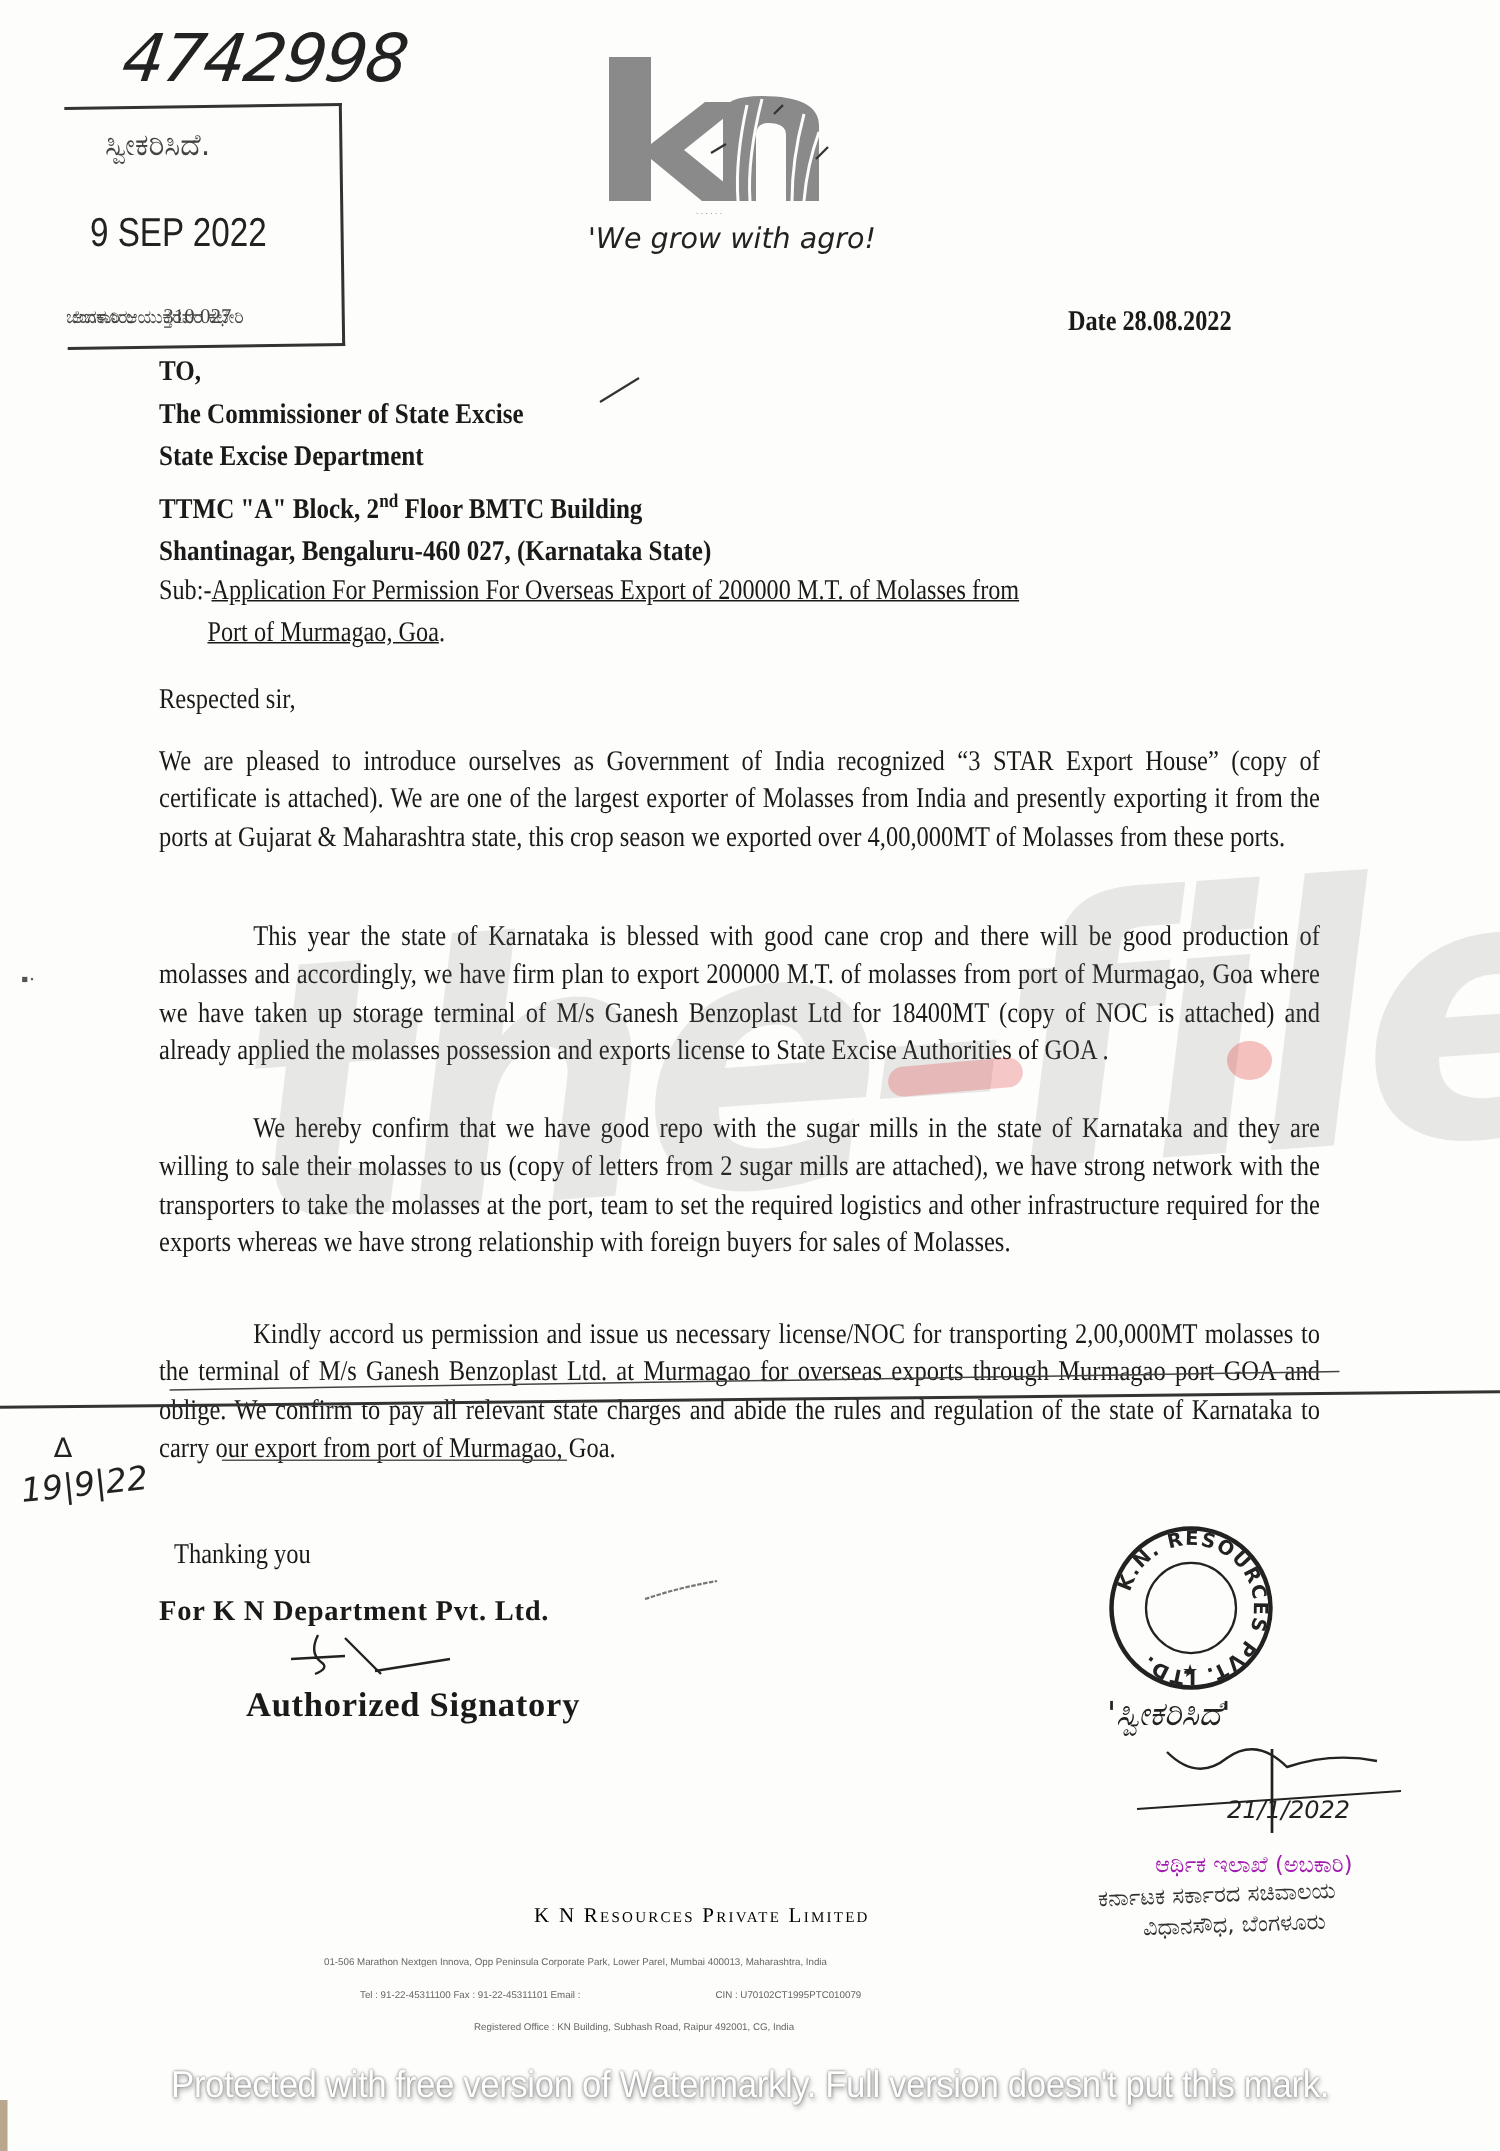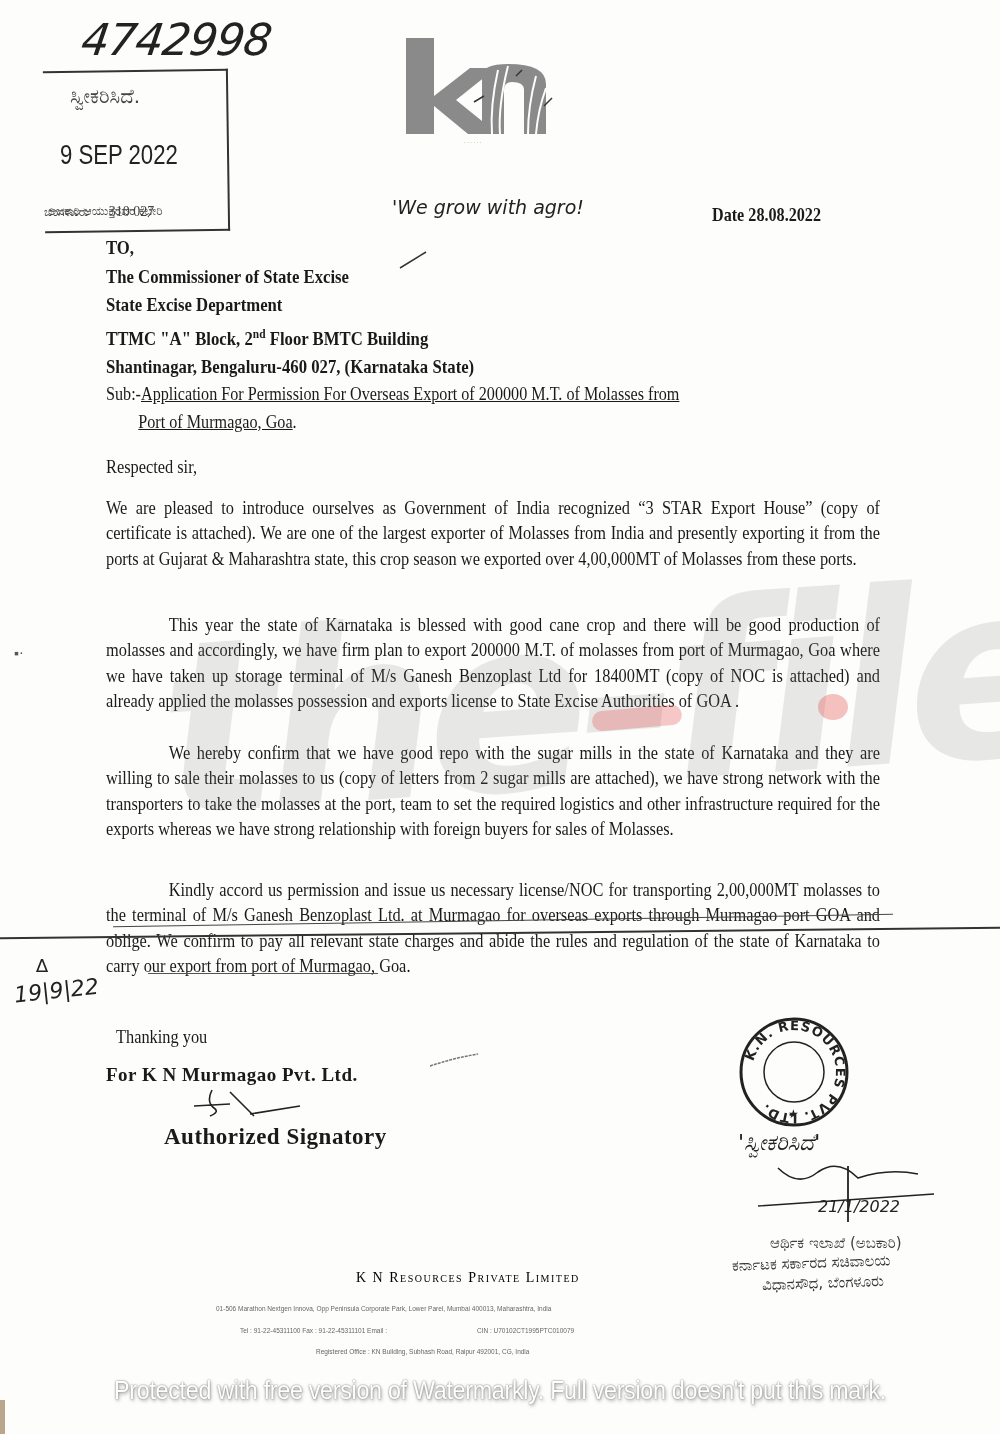--- a/index.html
+++ b/index.html
@@ -25,21 +25,21 @@
       transform: rotate(-0.8deg);
     }
     .stamp-top { left: 70px; top: 84px; font-size: 20px; font-family: "DejaVu Sans", sans-serif; color: #444; }
     .stamp-date { left: 60px; top: 140px; font-size: 27px; font-family: "Liberation Sans Narrow", "Liberation Sans", sans-serif; transform: scaleX(0.82); transform-origin: left; color: #222; font-weight: 400; }
     .stamp-line1 { left: 48px; top: 186px; font-size: 12px; color: #444; font-family: "DejaVu Sans", sans-serif; margin-top: 18px; }
     .stamp-line2 { left: 44px; top: 204px; font-size: 12px; color: #444; font-family: "DejaVu Sans", sans-serif; }
     .stamp-line2 .pin { margin-left: 20px; font-family: "Liberation Serif", serif; font-size: 14px; }
 
     
     .logo { left: 404px; top: 36px; width: 150px; height: 110px; }
-    .tagline { left: 392px; top: 148px; font-size: 19px; font-family: "DejaVu Sans", sans-serif; font-style: italic; color: #222; font-weight: 300; margin-top: 48px; }
+    .tagline { left: 392px; top: 148px; font-size: 19px; font-family: "DejaVu Sans", sans-serif; font-style: italic; color: #222; font-weight: 300; }
 
     .date-line { left: 712px; top: 204px; font-size: 19px; font-weight: bold; transform: scaleX(0.85); transform-origin: left; }
 
     .addr { left: 106px; top: 234px; font-size: 19px; font-weight: bold; line-height: 28.5px; transform: scaleX(0.88); transform-origin: left; }
     .addr div { white-space: nowrap; }
     .addr sup { font-size: 13px; }
     .tick-mark { left: 398px; top: 250px; width: 30px; height: 20px; }
 
     .subject { left: 106px; top: 380px; font-size: 19px; line-height: 28px; transform: scaleX(0.85); transform-origin: left; white-space: nowrap; }
     .subject .u { text-decoration: underline; }
@@ -67,21 +67,21 @@
     .thanks { left: 116px; top: 1026px; font-size: 19px; transform: scaleX(0.86); transform-origin: left; }
     .for-co { left: 106px; top: 1064px; font-size: 19px; font-weight: bold; letter-spacing: 0.5px; }
     .sign-mark { left: 190px; top: 1086px; width: 120px; height: 40px; }
     .auth-sign { left: 164px; top: 1124px; font-size: 23px; font-weight: bold; letter-spacing: 0.5px; text-align: right; }
     .stray { left: 428px; top: 1050px; width: 52px; height: 20px; }
 
     
     .seal { left: 738px; top: 1016px; width: 112px; height: 112px; }
 
     .kn-handwriting { left: 738px; top: 1128px; width: 200px; height: 100px; }
-    .official-l1 { left: 770px; top: 1234px; font-size: 15px; font-family: "DejaVu Sans", sans-serif; color: #404040; }
+    .official-l1 { left: 770px; top: 1234px; font-size: 15px; font-family: "DejaVu Sans", sans-serif; color: #a21caf; }
     .official-l2 { left: 732px; top: 1254px; font-size: 15px; font-family: "DejaVu Sans", sans-serif; color: #333; transform: rotate(-2deg); }
     .official-l3 { left: 762px; top: 1274px; font-size: 15px; font-family: "DejaVu Sans", sans-serif; color: #333; transform: rotate(-2deg); }
 
     
     .footer-name { left: 356px; top: 1270px; font-size: 14px; letter-spacing: 1.5px; font-variant: small-caps; color: #000000; }
     .footer-l1 { left: 216px; top: 1305px; font-size: 6.5px; color: #666; white-space: nowrap; font-family: "Liberation Sans", sans-serif; }
     .footer-l2 { left: 240px; top: 1327px; font-size: 6.5px; color: #666; white-space: nowrap; font-family: "Liberation Sans", sans-serif; }
     .footer-l2 .cin { margin-left: 90px; }
     .footer-l3 { left: 316px; top: 1348px; font-size: 6.5px; color: #666; white-space: nowrap; font-family: "Liberation Sans", sans-serif; }
 
@@ -161,21 +161,21 @@
 
 <div class="abs under-line-1"></div>
 <div class="abs strike-line"></div>
 <div class="abs under-line-2"></div>
 
 <div class="abs margin-initial hand">∆</div>
 <div class="abs margin-date hand">19|9|22</div>
 <div class="abs left-mark">▪·</div>
 
 <div class="abs thanks">Thanking you</div>
-<div class="abs for-co">For K N Murmagao Pvt. Ltd.</div>
+<div class="abs for-co">For K N Department Pvt. Ltd.</div>
 <svg class="abs sign-mark" viewBox="0 0 120 40">
   <path d="M4 20 L40 18 M22 4 Q16 16 24 22 Q30 26 20 30 M40 6 L64 30 M60 28 L110 20" stroke="#222" stroke-width="1.6" fill="none"></path>
 </svg>
 <div class="abs auth-sign">Authorized Signatory</div>
 <svg class="abs stray" viewBox="0 0 52 20">
     <path d="M2 16 Q26 8 50 4" stroke="#777" stroke-width="1.5" fill="none" stroke-dasharray="3 1"></path>
   </svg>
 
 <svg class="abs seal" viewBox="0 0 112 112">
   <circle cx="56" cy="56" r="53" fill="none" stroke="#222" stroke-width="3"></circle>

